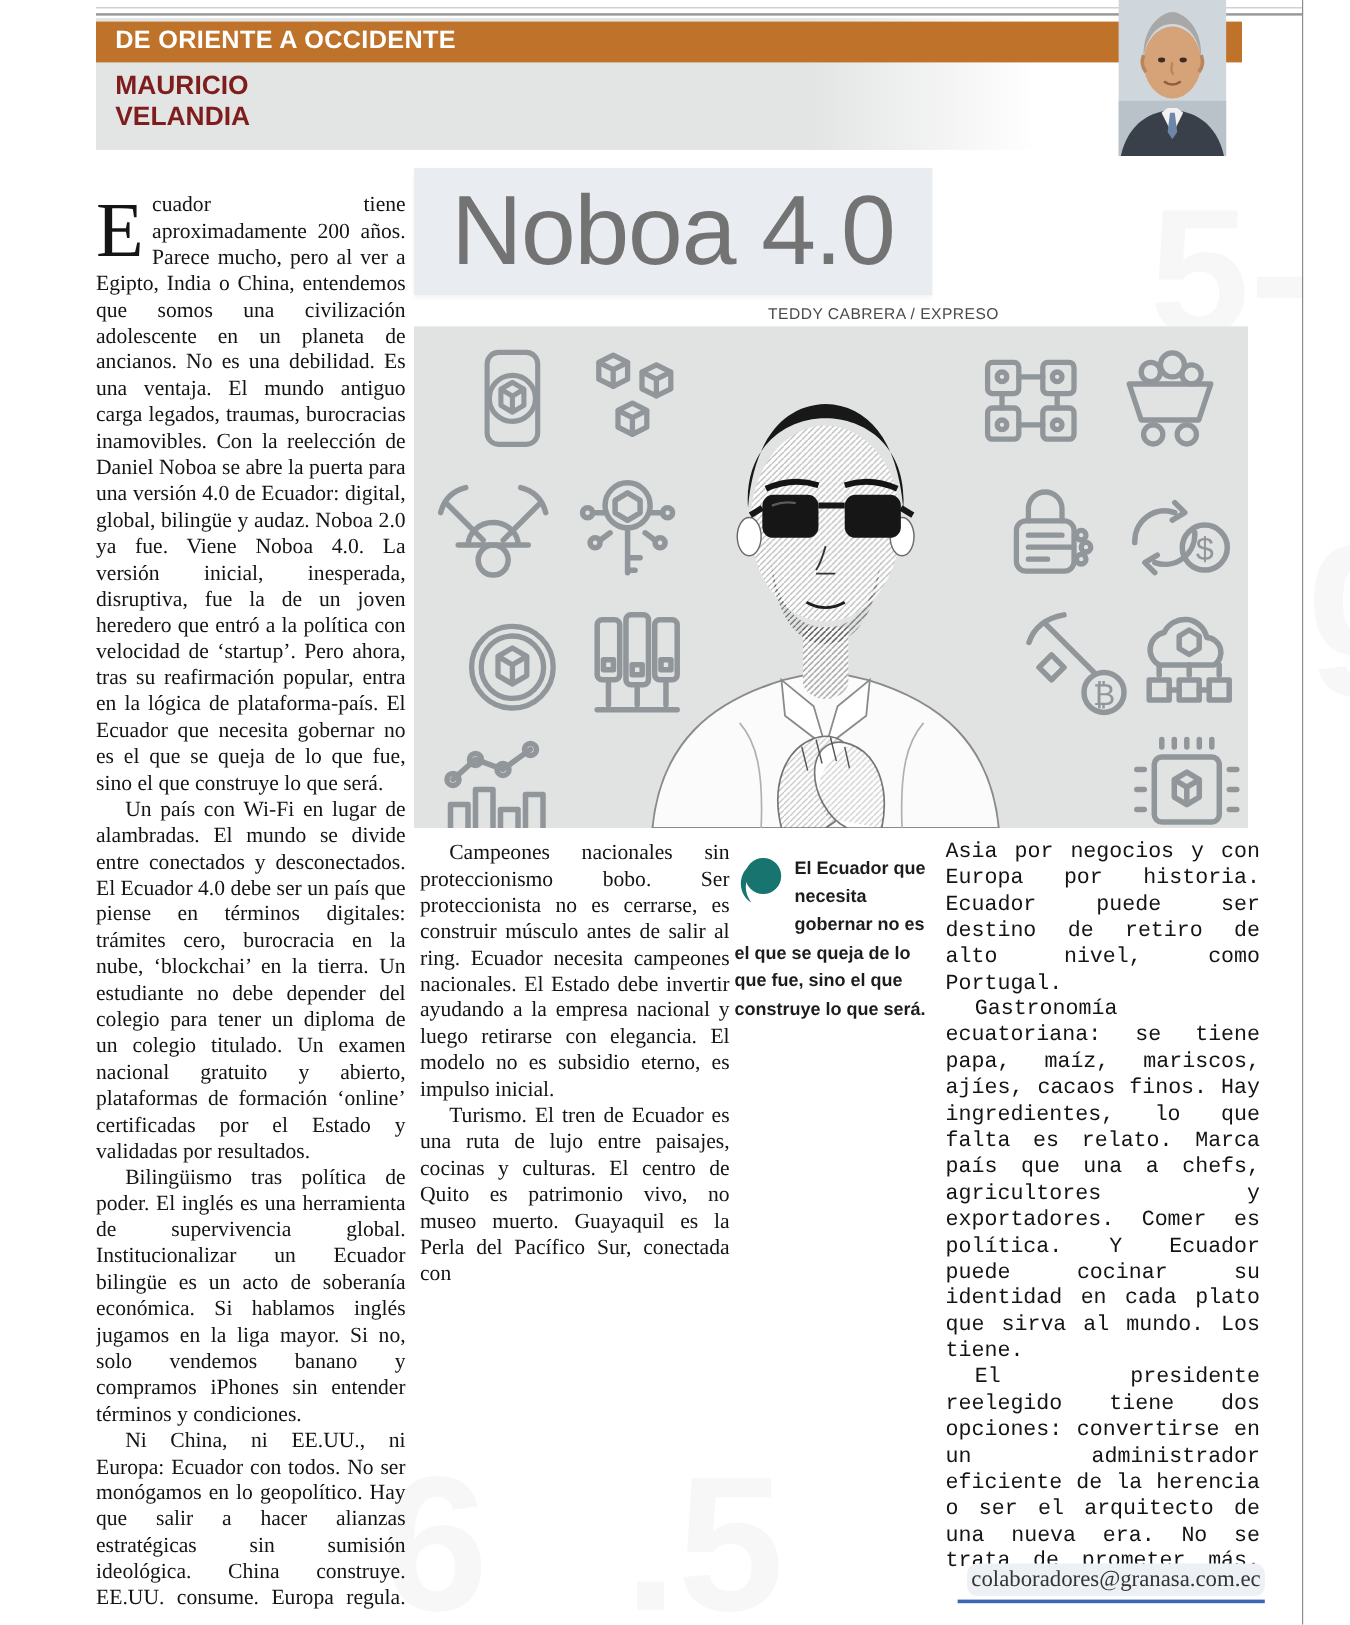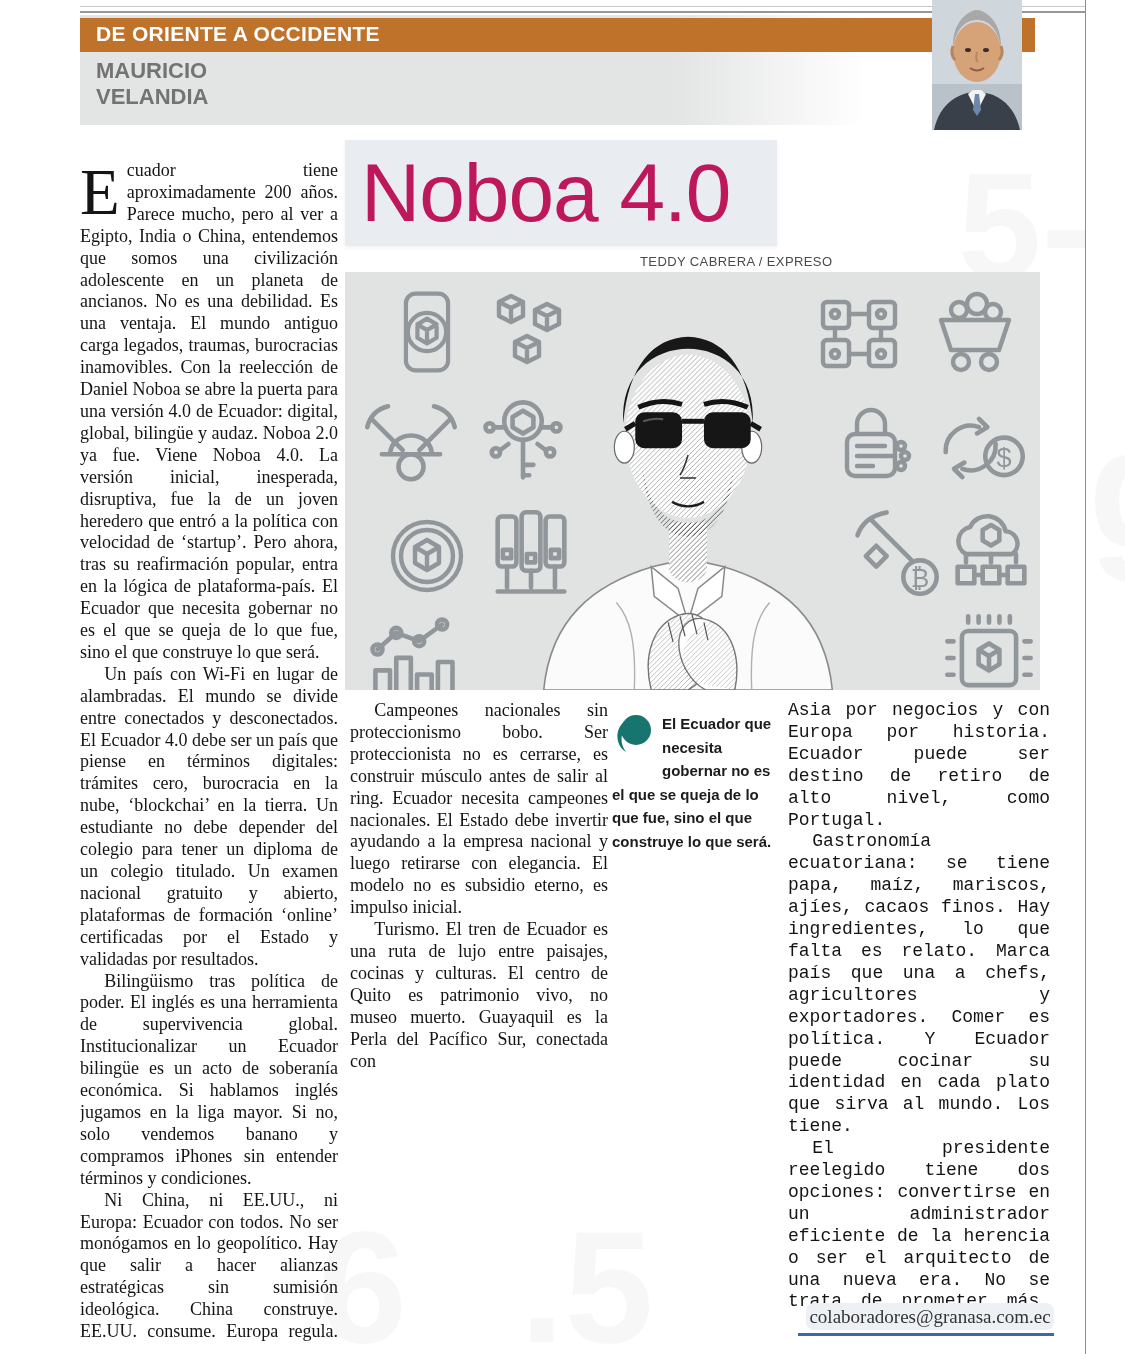--- a/index.html
+++ b/index.html
@@ -12,28 +12,28 @@
   .rule-b{left:80px;top:11px;width:1005px;height:2px;background:#979797;}
   .v-divider{left:1085px;top:0;width:1px;height:1354px;background:#8d8d8d;}
 
   
   .header-band{left:80px;top:15px;width:958px;height:110px;
     background:linear-gradient(90deg,#e3e4e4 0%,#e3e4e4 62%,rgba(227,228,228,0) 82%);}
   .kicker-bar{left:80px;top:18px;width:955px;height:34px;background:#bf7229;}
   .kicker-label{left:96px;top:22px;font-family:"Liberation Sans",sans-serif;font-weight:bold;
     font-size:21px;color:#ffffff;letter-spacing:.3px;}
   .author-name{left:96px;top:58px;font-family:"Liberation Sans",sans-serif;font-weight:bold;
-    font-size:22px;line-height:26px;color:#737373;}
+    font-size:22px;line-height:26px;color:#7f1d1d;}
   .author-photo{left:932px;top:0;width:90px;height:130px;}
 
   
   .title-block{left:345px;top:140px;width:432px;height:106px;background:#e9edf2;
     box-shadow:0 2px 4px rgba(0,0,0,.05);display:flex;align-items:center;}
   .title-text{font-family:"Liberation Sans",sans-serif;font-weight:300;font-size:82px;
-    letter-spacing:-1px;color:#be185d;padding-left:16px;white-space:nowrap;}
+    letter-spacing:-1px;color:#737373;padding-left:16px;white-space:nowrap;margin-left:15px;}
   .credit{left:640px;top:254px;width:400px;text-align:left;
     font-family:"Liberation Sans",sans-serif;font-size:13px;color:#4a4a4a;letter-spacing:.4px;}
 
   
   .illustration{left:345px;top:272px;width:695px;height:418px;background:#e1e2e2;overflow:hidden;}
   .illustration svg.icon{position:absolute;}
   .icon{stroke:#90969a;fill:none;stroke-width:2.2;stroke-linecap:round;stroke-linejoin:round;}
   .portrait{position:absolute;left:192px;top:0;width:312px;height:418px;}
 
   

